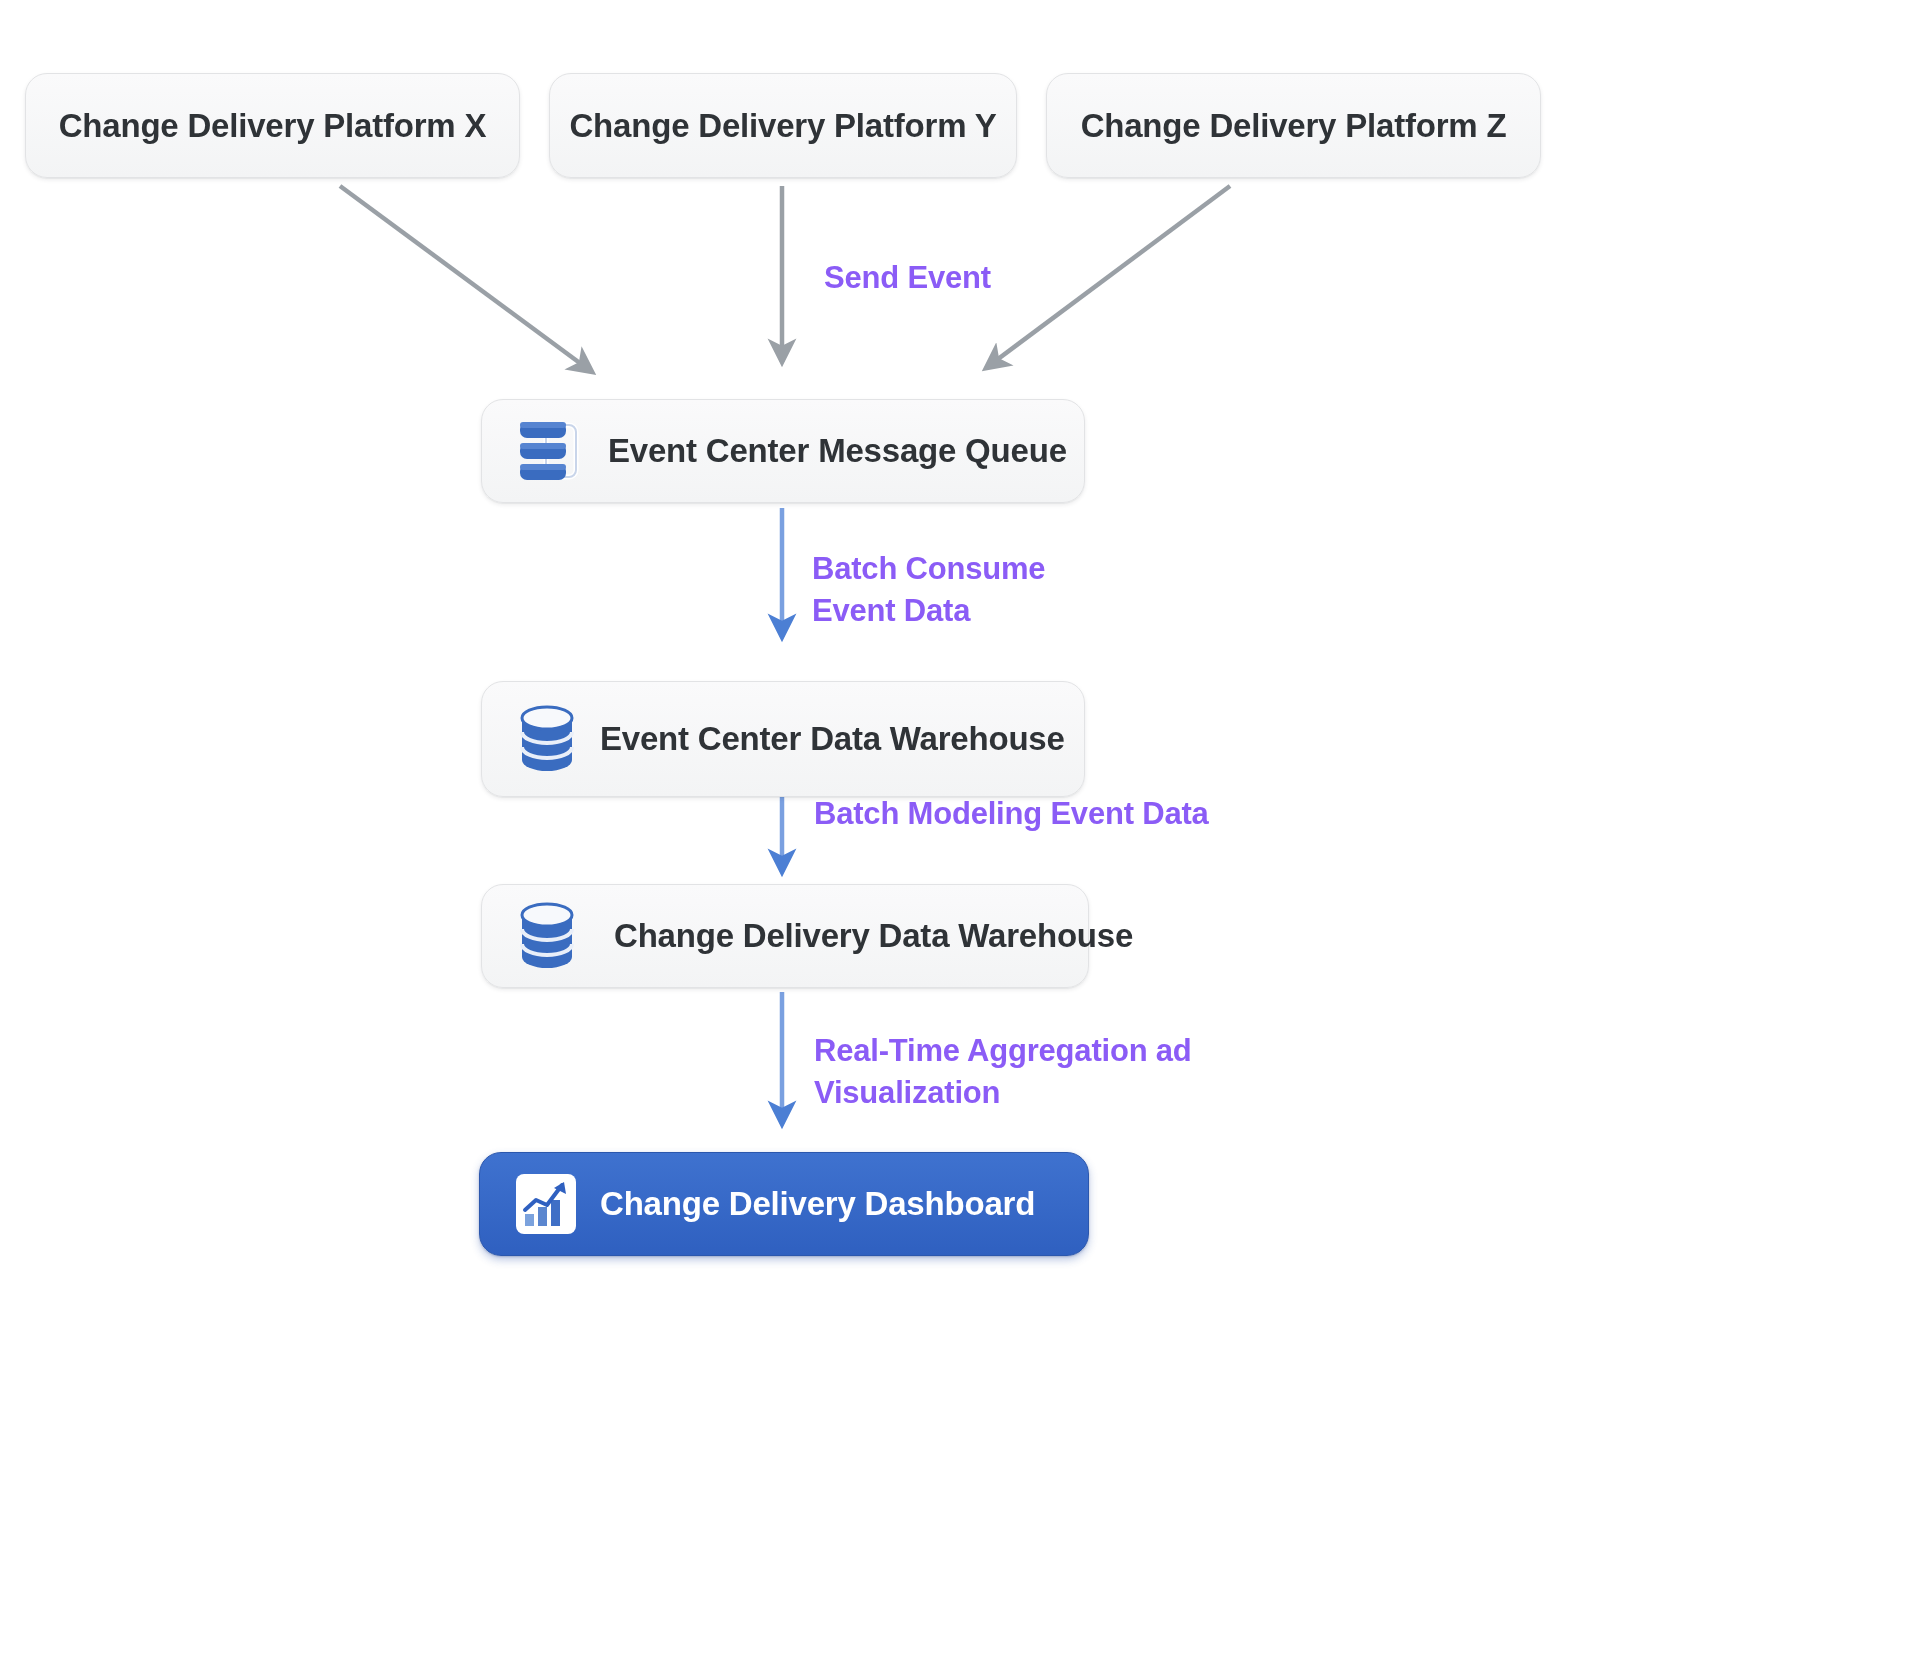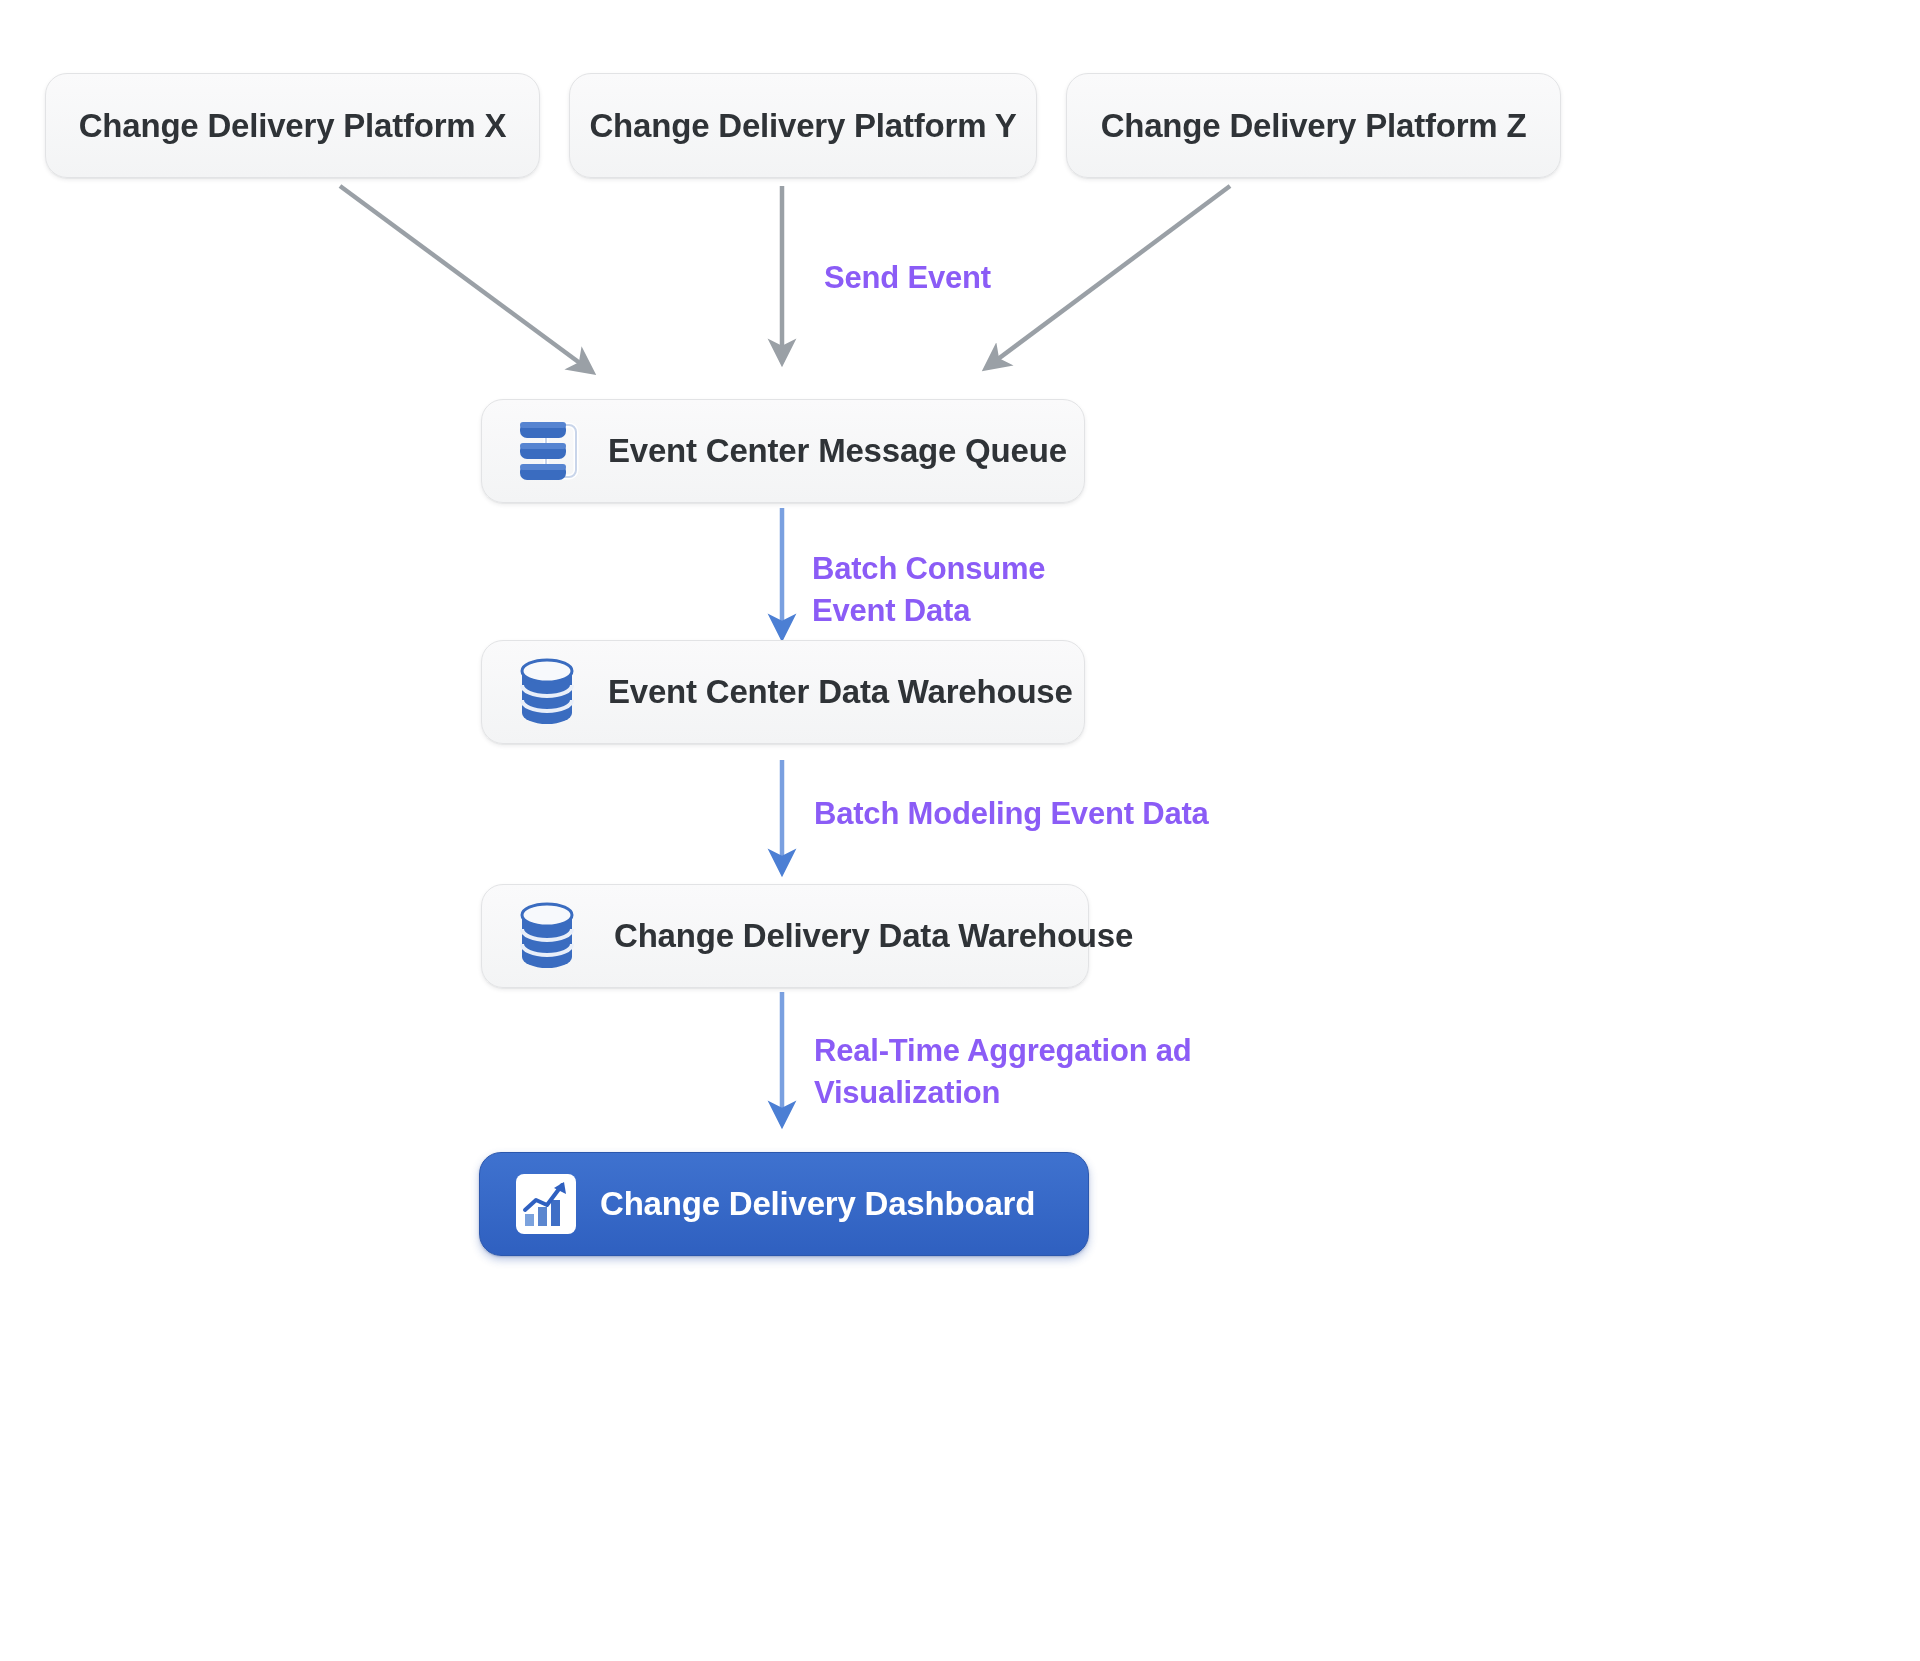--- a/index.html
+++ b/index.html
@@ -38,21 +38,20 @@
     display: flex;
     align-items: center;
     border-radius: 22px;
     background: linear-gradient(180deg, #fafafb 0%, #f3f4f5 100%);
     border: 1px solid #e2e3e5;
     box-shadow: 0 2px 4px rgba(25,30,40,0.08), 0 1px 1px rgba(25,30,40,0.05);
   }
 
   .node.plain {
     justify-content: center;
-    margin-left: 20px;
   }
 
   .node-label {
     font-size: 33px;
     font-weight: 700;
     color: #2f3337;
     letter-spacing: -0.2px;
     white-space: nowrap;
   }
 
@@ -142,21 +141,21 @@
         <rect x="4" y="24" width="46" height="16" rx="7" ry="7" fill="#3a6cc0"></rect>
         <rect x="4" y="45" width="46" height="16" rx="7" ry="7" fill="#3a6cc0"></rect>
         <rect x="4" y="3" width="46" height="6" rx="3" ry="3" fill="#5684d1"></rect>
         <rect x="4" y="24" width="46" height="6" rx="3" ry="3" fill="#5684d1"></rect>
         <rect x="4" y="45" width="46" height="6" rx="3" ry="3" fill="#5684d1"></rect>
       </svg>
     </span>
     <span class="node-label">Event Center Message Queue</span>
   </div>
 
-  <div class="node with-icon" style="left:481px; top:640px; width:604px; height:104px;gap:8px;">
+  <div class="node with-icon" style="left:481px; top:681px; width:604px; height:116px;">
     <span class="icon">
       <svg width="62" height="68" viewBox="0 0 62 68">
         <path d="M6,13 v42 a25,11 0 0 0 50,0 v-42 z" fill="#3a6cc0"></path>
         <ellipse cx="31" cy="13" rx="25" ry="11" fill="#f7f9fc" stroke="#3a6cc0" stroke-width="3"></ellipse>
         <path d="M6,27 a25,11 0 0 0 50,0" fill="none" stroke="#e9eff9" stroke-width="4"></path>
         <path d="M6,42 a25,11 0 0 0 50,0" fill="none" stroke="#e9eff9" stroke-width="4"></path>
       </svg>
     </span>
     <span class="node-label">Event Center Data Warehouse</span>
   </div>

